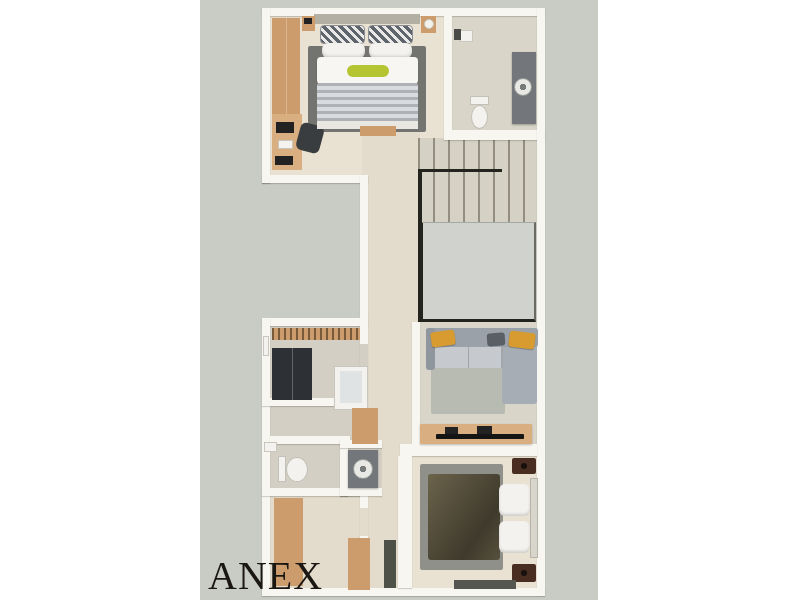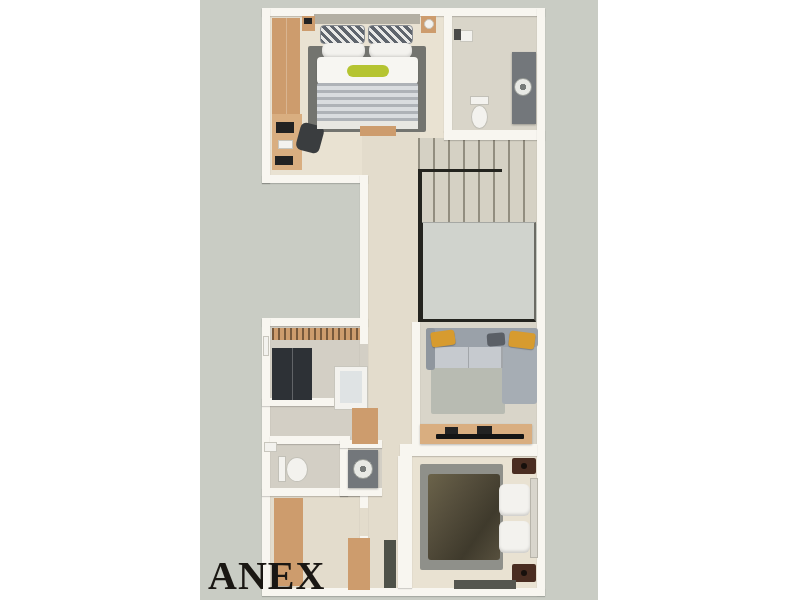--- a/index.html
+++ b/index.html
@@ -64,21 +64,21 @@
   .ns-brown{background:var(--nightstand-brown,#4a2d21);border-radius:2px;}
   .knob{position:absolute;left:50%;top:50%;width:6px;height:6px;margin:-3px 0 0 -3px;border-radius:50%;background:#17100c;}
   .rail-strip{
     background:
       repeating-linear-gradient(90deg, rgba(50,35,20,.55) 0 2px, transparent 2px 6px),
       var(--wood,#cd9c6d);
   }
   .wardrobe-seam{position:absolute;top:0;bottom:0;left:50%;width:1px;background:rgba(255,255,255,.25);}
   .anex-label{
     position:absolute;left:8px;top:552px;
-    font-family:"Liberation Serif",serif;font-weight:700;font-size:40px;
+    font-family:"Liberation Serif",serif;font-weight:400;font-size:40px;
     letter-spacing:1px;color:var(--label-color,#1a1713);
   }
   .console{background:var(--wood-light,#d9ae80);box-shadow:0 1px 2px rgba(0,0,0,.25);}
   .tvbar{background:#151515;border-radius:1px;}
   .blackbox{background:#222;}
   .chair{background:#3a3d3f;border-radius:6px;transform:rotate(15deg);}
   .whitebox-inner{position:absolute;left:5px;top:4px;right:5px;bottom:6px;background:#dfe3e4;}
   .headboard{background:#b3afa3;}
   .headboard2{background:#d8d5cc;border:1px solid #b7b4aa;box-sizing:border-box;}
   .dresser{background:#55564f;}

